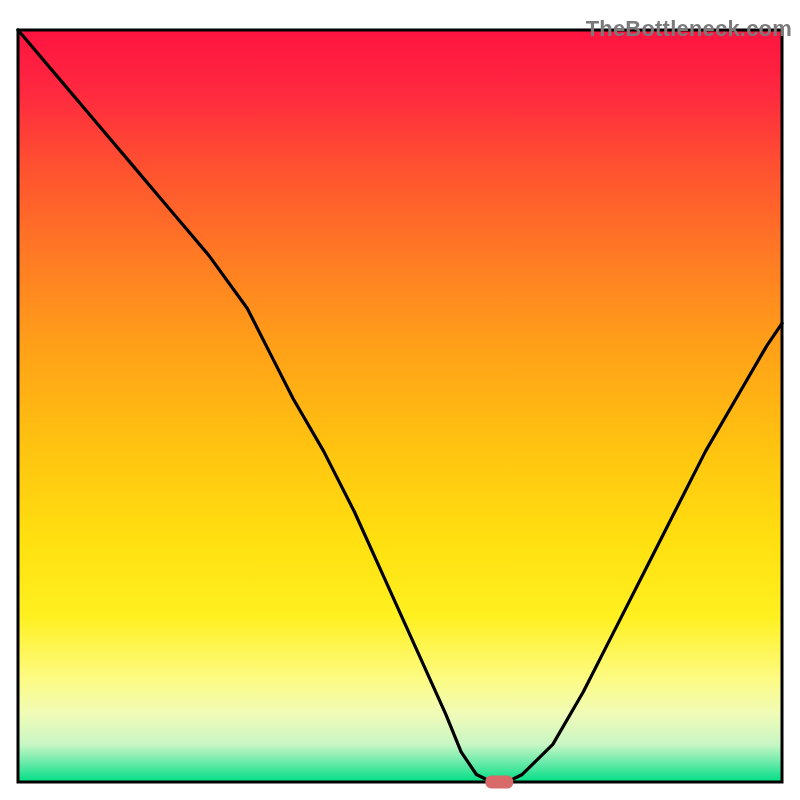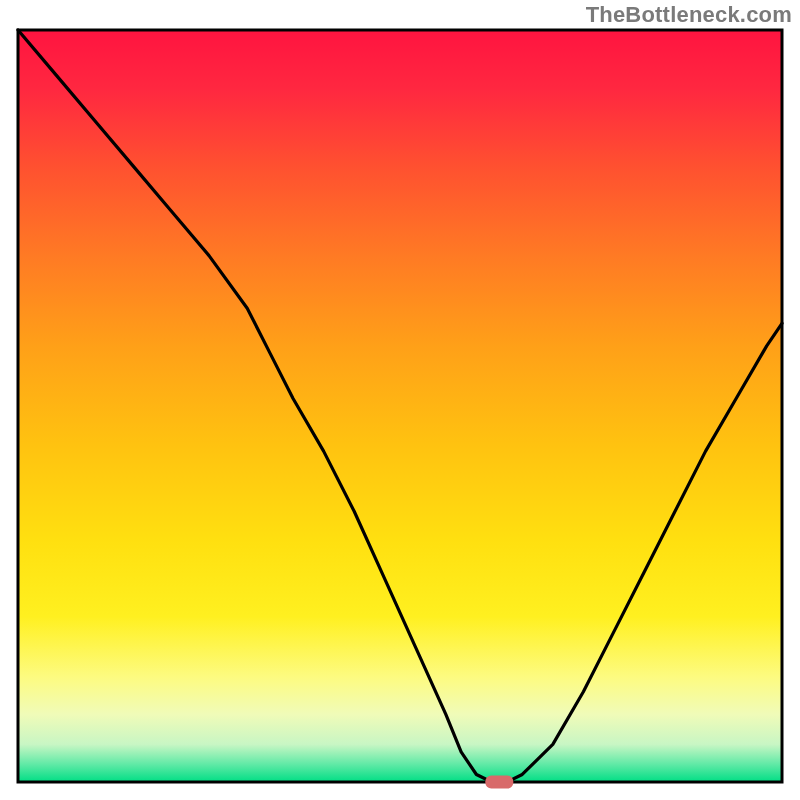--- a/index.html
+++ b/index.html
@@ -10,21 +10,21 @@
     background: #ffffff;
     font-family: Arial, Helvetica, sans-serif;
   }
   .chart-wrap {
     position: relative;
     width: 800px;
     height: 800px;
   }
   .watermark {
     position: absolute;
-    top: 2px;
+    top: 16px;
     right: 8px;
     font-size: 22px;
     font-weight: 600;
     color: #7a7a7a;
     letter-spacing: 0.2px;
     z-index: 5;
   }
   svg.plot {
     position: absolute;
     left: 0;

